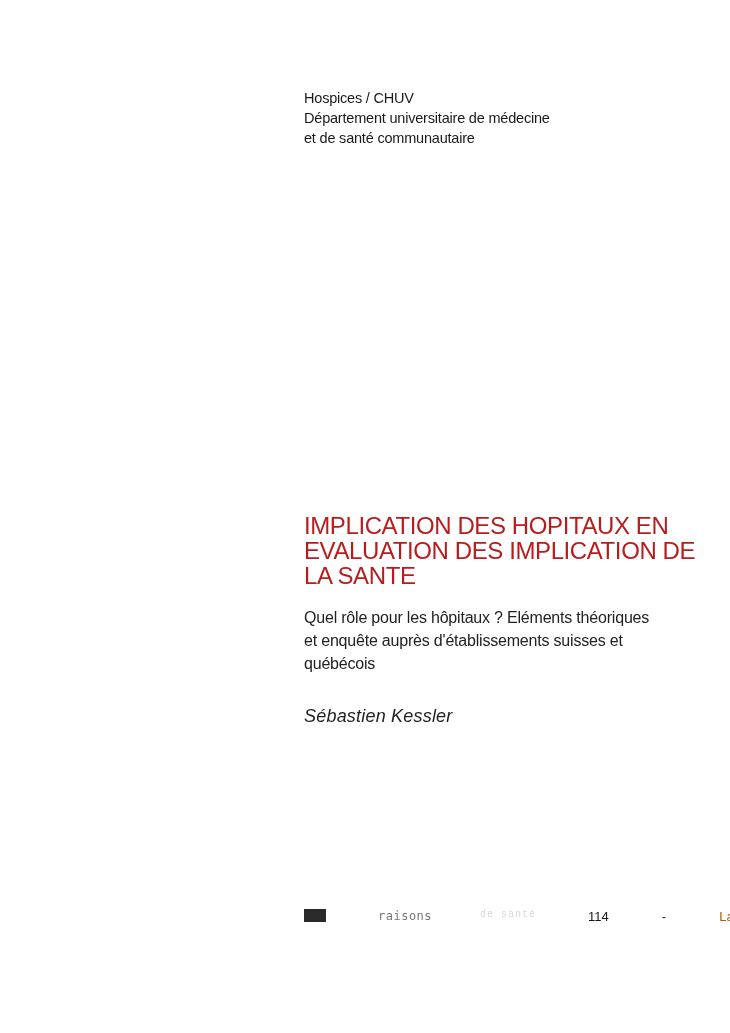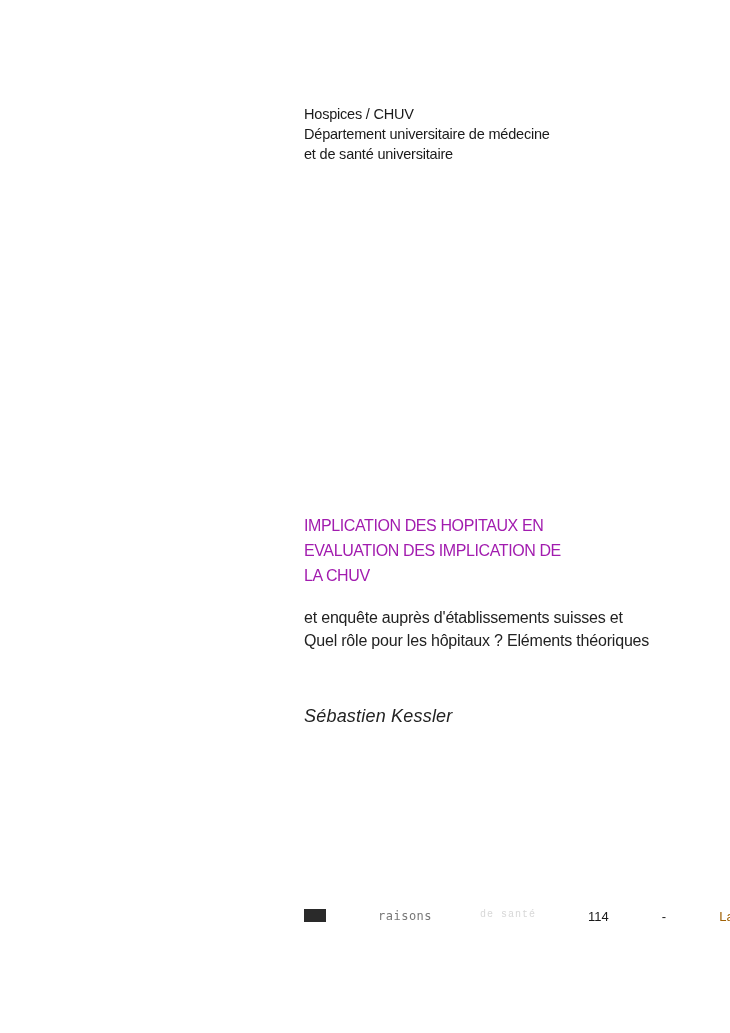--- a/index.html
+++ b/index.html
@@ -11,36 +11,36 @@
       width: 730px;
       height: 1033px;
       position: relative;
       overflow: hidden;
       font-family: "Liberation Sans", sans-serif;
       color: #1a1a1a;
     }
     .institution {
       position: absolute;
       left: 304px;
-      top: 104px;
+      top: 88px;
       font-size: 14.5px;
       line-height: 20px;
       letter-spacing: -0.2px;
     }
     .institution .line { display: block; white-space: nowrap; }
     .institution .gap { height: 20px; }
 
     .title {
       position: absolute;
       left: 304px;
       top: 513px;
-      font-size: 16px;
+      font-size: 24px;
       line-height: 25px;
       letter-spacing: -0.4px;
-      color: #a21caf;
+      color: #b91c1c;
     }
     .title .line { display: block; white-space: nowrap; }
 
     .subtitle {
       position: absolute;
       left: 304px;
       top: 606px;
       font-size: 16px;
       line-height: 23px;
       letter-spacing: -0.2px;
@@ -100,33 +100,34 @@
       font-size: 13px;
       color: #a16207;
     }
   </style>
 </head>
 <body>
 
 <div class="institution">
   <span class="line">Hospices / CHUV</span>
   <span class="line">Département universitaire de médecine</span>
-  <span class="line">et de santé universitaire</span>
+  <span class="line">et de santé communautaire</span>
   <div class="gap"></div>
 </div>
 
 <div class="title">
   <span class="line">IMPLICATION DES HOPITAUX EN</span>
   <span class="line">EVALUATION DES IMPLICATION DE</span>
-  <span class="line">LA CHUV</span>
+  <span class="line">LA SANTE</span>
 </div>
 
 <div class="subtitle">
+  <span class="line">Quel rôle pour les hôpitaux ? Eléments théoriques</span>
   <span class="line">et enquête auprès d'établissements suisses et</span>
-  <span class="line">Quel rôle pour les hôpitaux ? Eléments théoriques</span>
+  <span class="line">québécois</span>
 </div>
 
 <div class="author">Sébastien Kessler</div>
 
 <div class="footer">
   <span class="block"></span>
   <span class="series">raisons</span>
   <span class="series-faint">de santé</span>
   <span class="number">114</span>
   <span class="sep">-</span>

